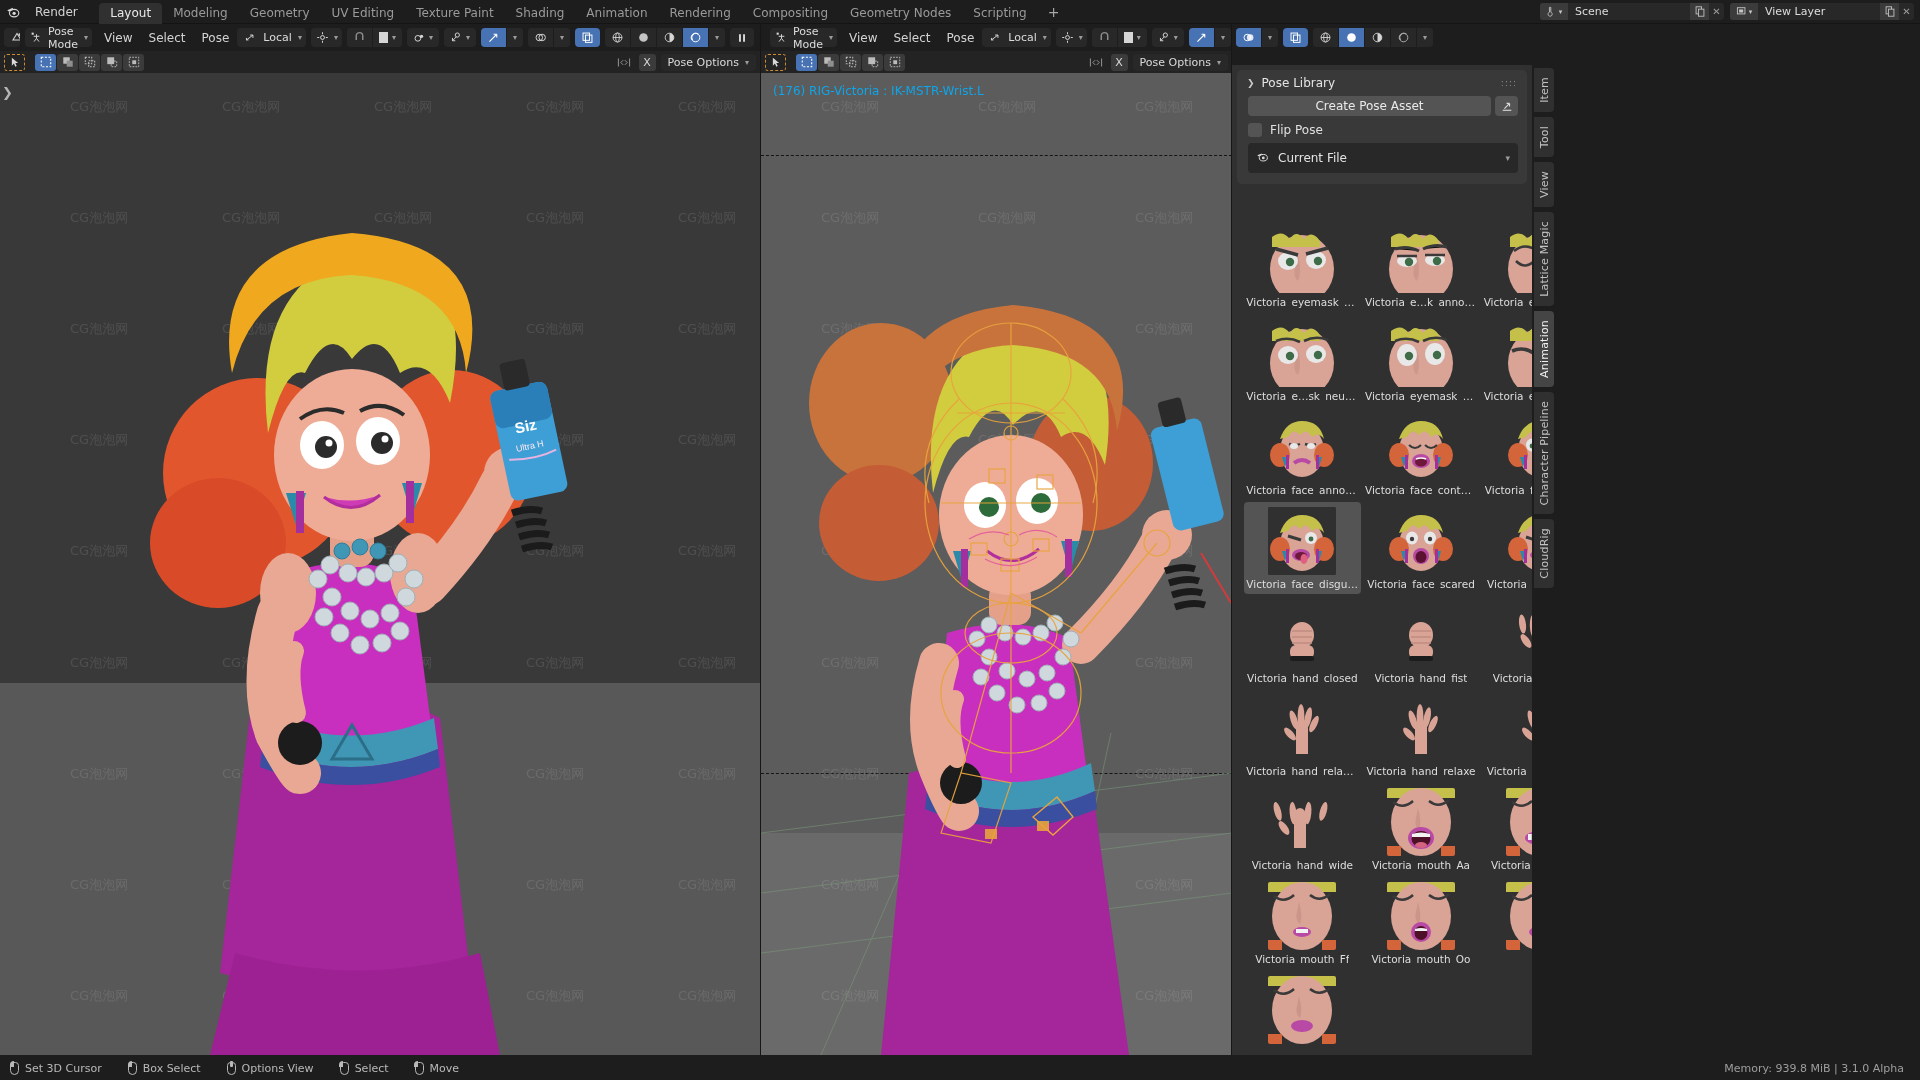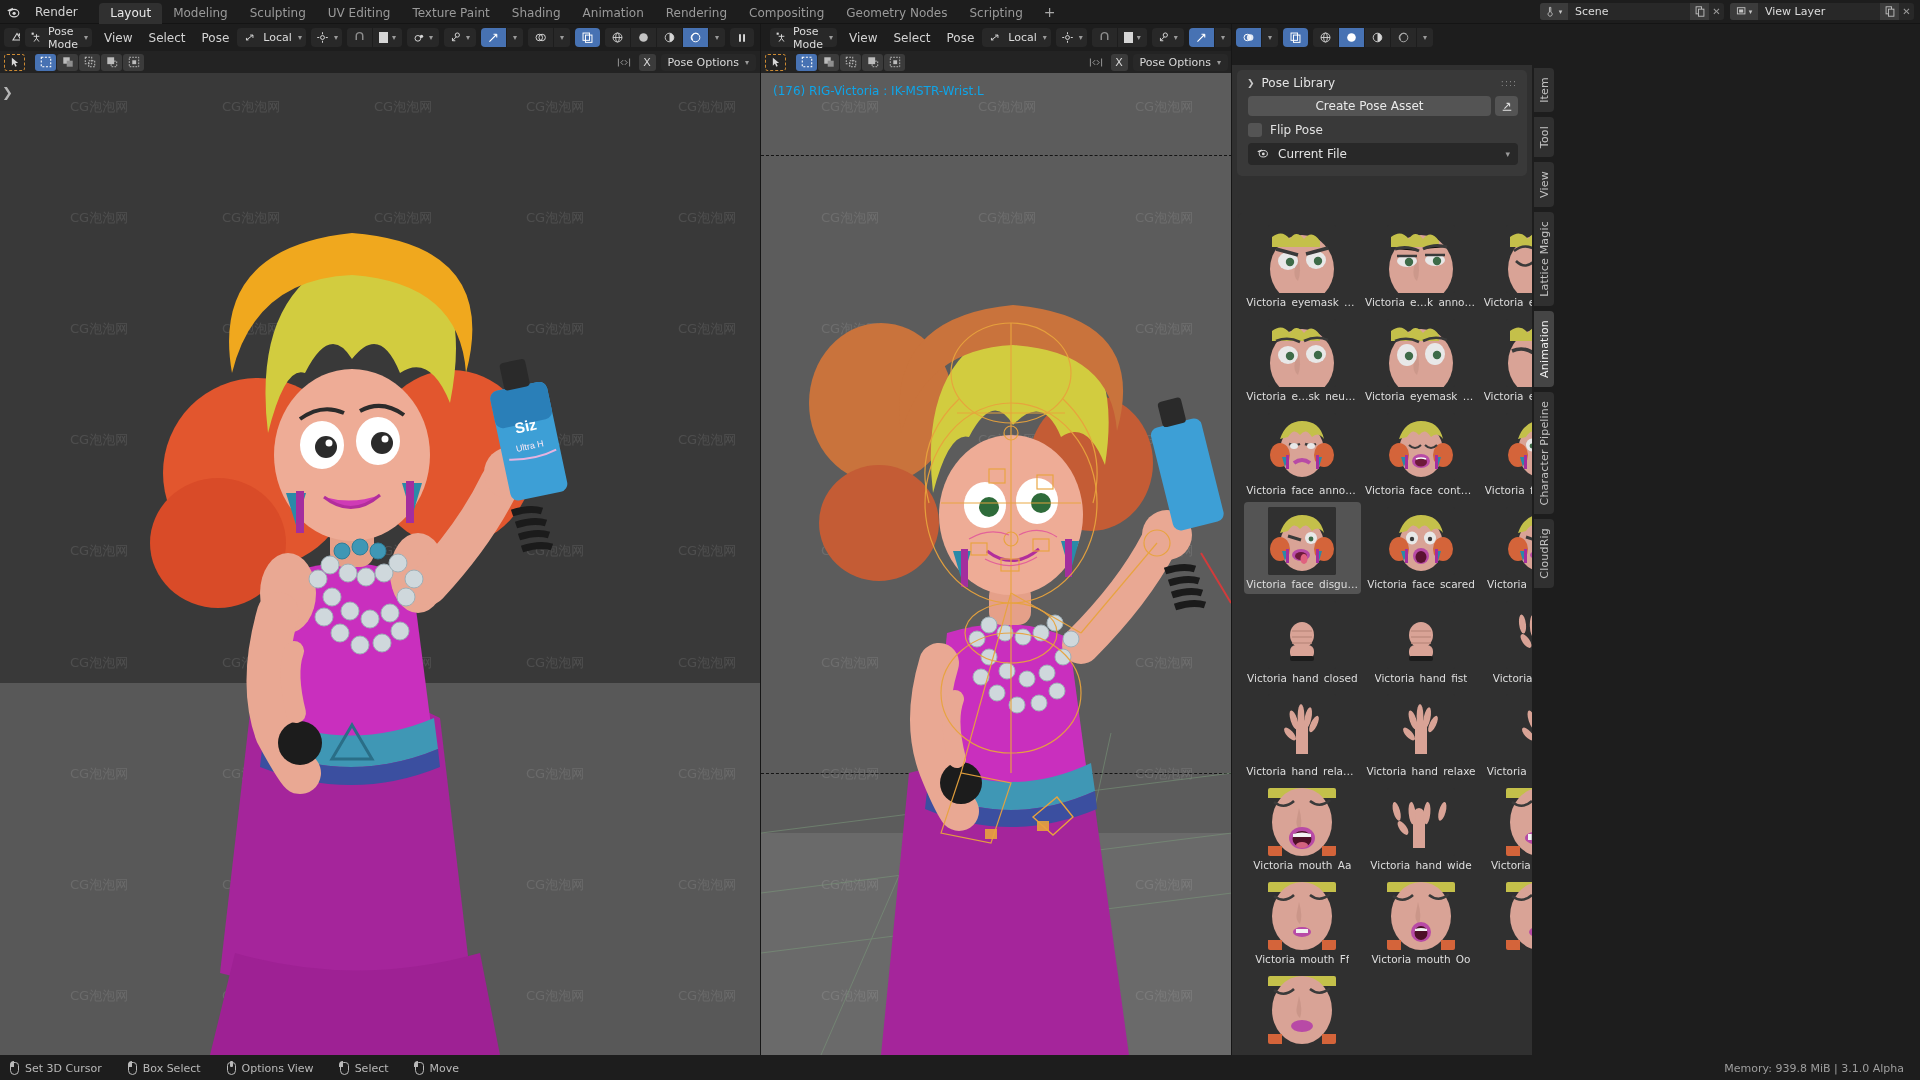--- a/index.html
+++ b/index.html
@@ -109,21 +109,21 @@
   .create-row { display:flex; align-items:center; gap:4px; padding:0 9px 0 11px; }
   .create-btn {
     flex:1; height:20px; background:#545454; border-radius:4px;
     display:flex; align-items:center; justify-content:center; font-size:12px; color:#eaeaea;
   }
   .create-side { width:23px; height:20px; background:#545454; border-radius:4px; display:flex; align-items:center; justify-content:center; }
   .flip-row { display:flex; align-items:flex-end; gap:8px; padding:7px 11px 6px; }
   .chk { width:14px; height:14px; background:#545454; border-radius:3px; }
   .flip-lbl { font-size:12px; color:#e0e0e0; }
   .libsel {
-    margin:0 9px 7px 11px; height:22px; background:#282828; border-radius:4px;
+    margin:0 9px 7px 11px; height:30px; background:#282828; border-radius:4px;
     display:flex; align-items:center; gap:9px; padding:0 8px; font-size:12px; color:#e4e4e4;
   }
   .libsel .caret2 { margin-left:auto; font-size:9px; color:#9b9b9b; }
 
   .asset-grid {
     position:absolute; left:6px; width:366px; background:#303030;
     border-radius:5px; padding:7px 6px 0;
     display:grid; grid-template-columns:repeat(3,1fr); row-gap:2px; column-gap:2px;
     overflow:hidden;
   }
@@ -184,21 +184,21 @@
     <div id="menus" style="display:flex;flex-direction:column;">
         <div class="menu-item">File</div>
         <div class="menu-item">Edit</div>
         <div class="menu-item">Render</div>
         <div class="menu-item">Window</div>
         <div class="menu-item">Help</div>
       </div>
     <div class="ws-tabs" id="wstabs">
         <div class="ws-tab active">Layout</div>
         <div class="ws-tab">Modeling</div>
-        <div class="ws-tab">Sculpting</div>
+        <div class="ws-tab">Geometry</div>
         <div class="ws-tab">UV Editing</div>
         <div class="ws-tab">Texture Paint</div>
         <div class="ws-tab">Shading</div>
         <div class="ws-tab">Animation</div>
         <div class="ws-tab">Rendering</div>
         <div class="ws-tab">Compositing</div>
         <div class="ws-tab">Geometry Nodes</div>
         <div class="ws-tab">Scripting</div>
       </div>
     <div class="ws-plus">+</div>
@@ -1200,48 +1200,48 @@
               <ellipse cx="33" cy="22" rx="3.4" ry="12" fill="#d9a396"></ellipse>
               <ellipse cx="40" cy="24" rx="3.4" ry="11" fill="#d9a396" transform="rotate(12 40 24)"></ellipse>
               <ellipse cx="46" cy="30" rx="3.2" ry="9" fill="#d9a396" transform="rotate(26 46 30)"></ellipse>
               <ellipse cx="22" cy="40" rx="3.4" ry="8" fill="#d9a396" transform="rotate(-42 22 40)"></ellipse>
             </svg></div>
           <div class="asset-label">Victoria_hand_sassy</div>
         </div>
         <div class="asset">
           <div class="thumb"><svg width="68" height="68" viewBox="0 0 68 68">
               <rect width="68" height="68" fill="#303030"></rect>
+              <path d="M26 60 L26 30 Q26 20 32 20 Q38 20 38 30 L38 60 Z" fill="#d9a396"></path>
+              <ellipse cx="12.55" cy="23" rx="3.4" ry="9.6" fill="#d9a396" transform="rotate(-15.12 12.55 34)"></ellipse>
+              <ellipse cx="25.85" cy="25" rx="3.4" ry="11.2" fill="#d9a396" transform="rotate(-5.04 25.85 34)"></ellipse>
+              <ellipse cx="39.15" cy="25" rx="3.4" ry="11.2" fill="#d9a396" transform="rotate(5.04 39.15 34)"></ellipse>
+              <ellipse cx="52.45" cy="23" rx="3.4" ry="9.6" fill="#d9a396" transform="rotate(15.12 52.45 34)"></ellipse>
+              <ellipse cx="16" cy="40" rx="3.6" ry="8" fill="#d9a396" transform="rotate(-35 16 40)"></ellipse>
+            </svg></div>
+          <div class="asset-label">Victoria_hand_wide</div>
+        </div>
+        <div class="asset">
+          <div class="thumb"><svg width="68" height="68" viewBox="0 0 68 68">
+              <rect width="68" height="68" fill="#303030"></rect>
               <rect x="0" y="0" width="68" height="10" fill="#c4c04a"></rect>
               <ellipse cx="34" cy="34" rx="30" ry="34" fill="#d9a396"></ellipse>
               <rect x="0" y="58" width="14" height="10" fill="#d4643a"></rect>
               <rect x="54" y="58" width="14" height="10" fill="#d4643a"></rect>
               <path d="M6 14 q10 8 20 -1 M42 13 q10 8 20 -1" stroke="#3a3a3a" stroke-width="2.6" fill="none"></path>
               <path d="M31 20 q4 14 1 22 q-5 -4 -3 -12 Z" fill="#c08d80" opacity="0.55"></path>
               <ellipse cx="34" cy="50" rx="13" ry="11" fill="#b84aa6"></ellipse>
               <ellipse cx="34" cy="51" rx="9.5" ry="8" fill="#4d1026"></ellipse>
               <path d="M25 46 q9 -3 18 0 L43 49 L25 49 Z" fill="#f2f2f2"></path>
               <ellipse cx="34" cy="57" rx="6" ry="3" fill="#d3637f"></ellipse>
             </svg></div>
           <div class="asset-label">Victoria_mouth_Aa</div>
         </div>
         <div class="asset">
           <div class="thumb"><svg width="68" height="68" viewBox="0 0 68 68">
               <rect width="68" height="68" fill="#303030"></rect>
-              <path d="M26 60 L26 30 Q26 20 32 20 Q38 20 38 30 L38 60 Z" fill="#d9a396"></path>
-              <ellipse cx="12.55" cy="23" rx="3.4" ry="9.6" fill="#d9a396" transform="rotate(-15.12 12.55 34)"></ellipse>
-              <ellipse cx="25.85" cy="25" rx="3.4" ry="11.2" fill="#d9a396" transform="rotate(-5.04 25.85 34)"></ellipse>
-              <ellipse cx="39.15" cy="25" rx="3.4" ry="11.2" fill="#d9a396" transform="rotate(5.04 39.15 34)"></ellipse>
-              <ellipse cx="52.45" cy="23" rx="3.4" ry="9.6" fill="#d9a396" transform="rotate(15.12 52.45 34)"></ellipse>
-              <ellipse cx="16" cy="40" rx="3.6" ry="8" fill="#d9a396" transform="rotate(-35 16 40)"></ellipse>
-            </svg></div>
-          <div class="asset-label">Victoria_hand_wide</div>
-        </div>
-        <div class="asset">
-          <div class="thumb"><svg width="68" height="68" viewBox="0 0 68 68">
-              <rect width="68" height="68" fill="#303030"></rect>
               <rect x="0" y="0" width="68" height="10" fill="#c4c04a"></rect>
               <ellipse cx="34" cy="34" rx="30" ry="34" fill="#d9a396"></ellipse>
               <rect x="0" y="58" width="14" height="10" fill="#d4643a"></rect>
               <rect x="54" y="58" width="14" height="10" fill="#d4643a"></rect>
               <path d="M6 14 q10 8 20 -1 M42 13 q10 8 20 -1" stroke="#3a3a3a" stroke-width="2.6" fill="none"></path>
               <path d="M31 20 q4 14 1 22 q-5 -4 -3 -12 Z" fill="#c08d80" opacity="0.55"></path>
               <ellipse cx="34" cy="50" rx="15" ry="7" fill="#b84aa6"></ellipse>
               <rect x="22" y="46" width="24" height="6" fill="#f2f2f2"></rect>
               <path d="M26 46 L26 52 M31 46 L31 52 M36 46 L36 52 M41 46 L41 52" stroke="#9a9a9a" stroke-width="0.9"></path>
               <ellipse cx="37" cy="49" rx="2" ry="2" fill="#9b2b3a"></ellipse>

